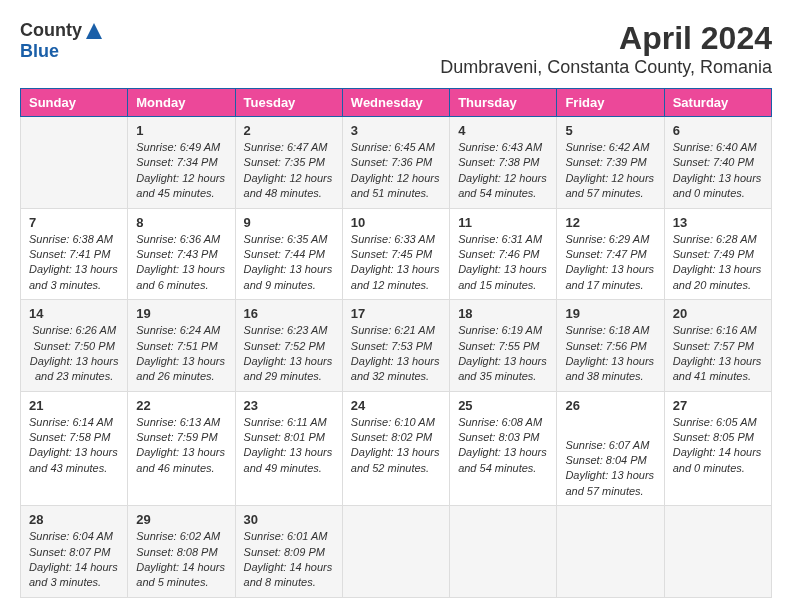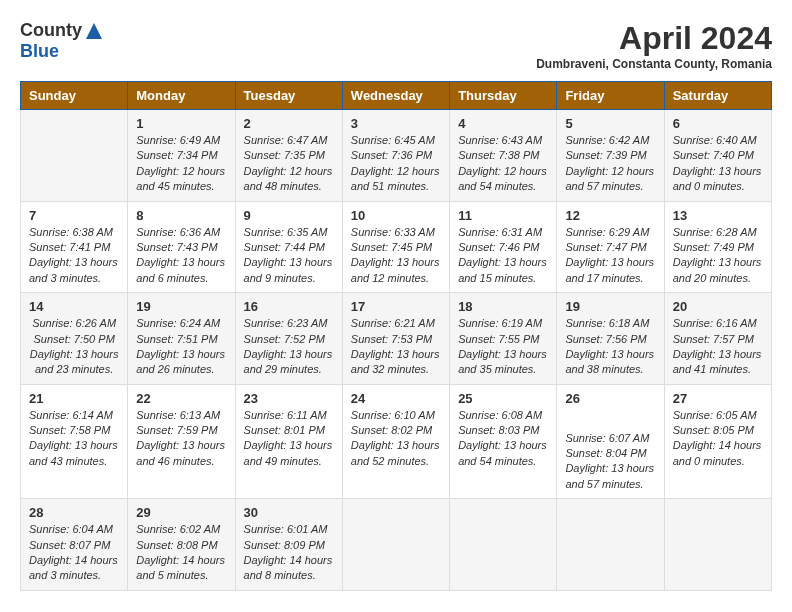--- a/index.html
+++ b/index.html
@@ -42,30 +42,29 @@
     }
     .title-section {
       text-align: right;
     }
     .month-title {
       font-size: 32px;
       font-weight: bold;
       color: #333;
     }
     .location {
-      font-size: 12px;
+      font-size: 18px;
       color: #333;
-      font-weight: bold;
     }
     table {
       width: 100%;
       border-collapse: collapse;
     }
     thead tr {
-      background-color: #a16207;
+      background-color: #ec4899;
       color: white;
     }
     thead th {
       padding: 6px 8px;
       text-align: left;
       font-size: 13px;
       font-weight: bold;
       border: 1px solid #1a5fa8;
     }
     tbody tr {

